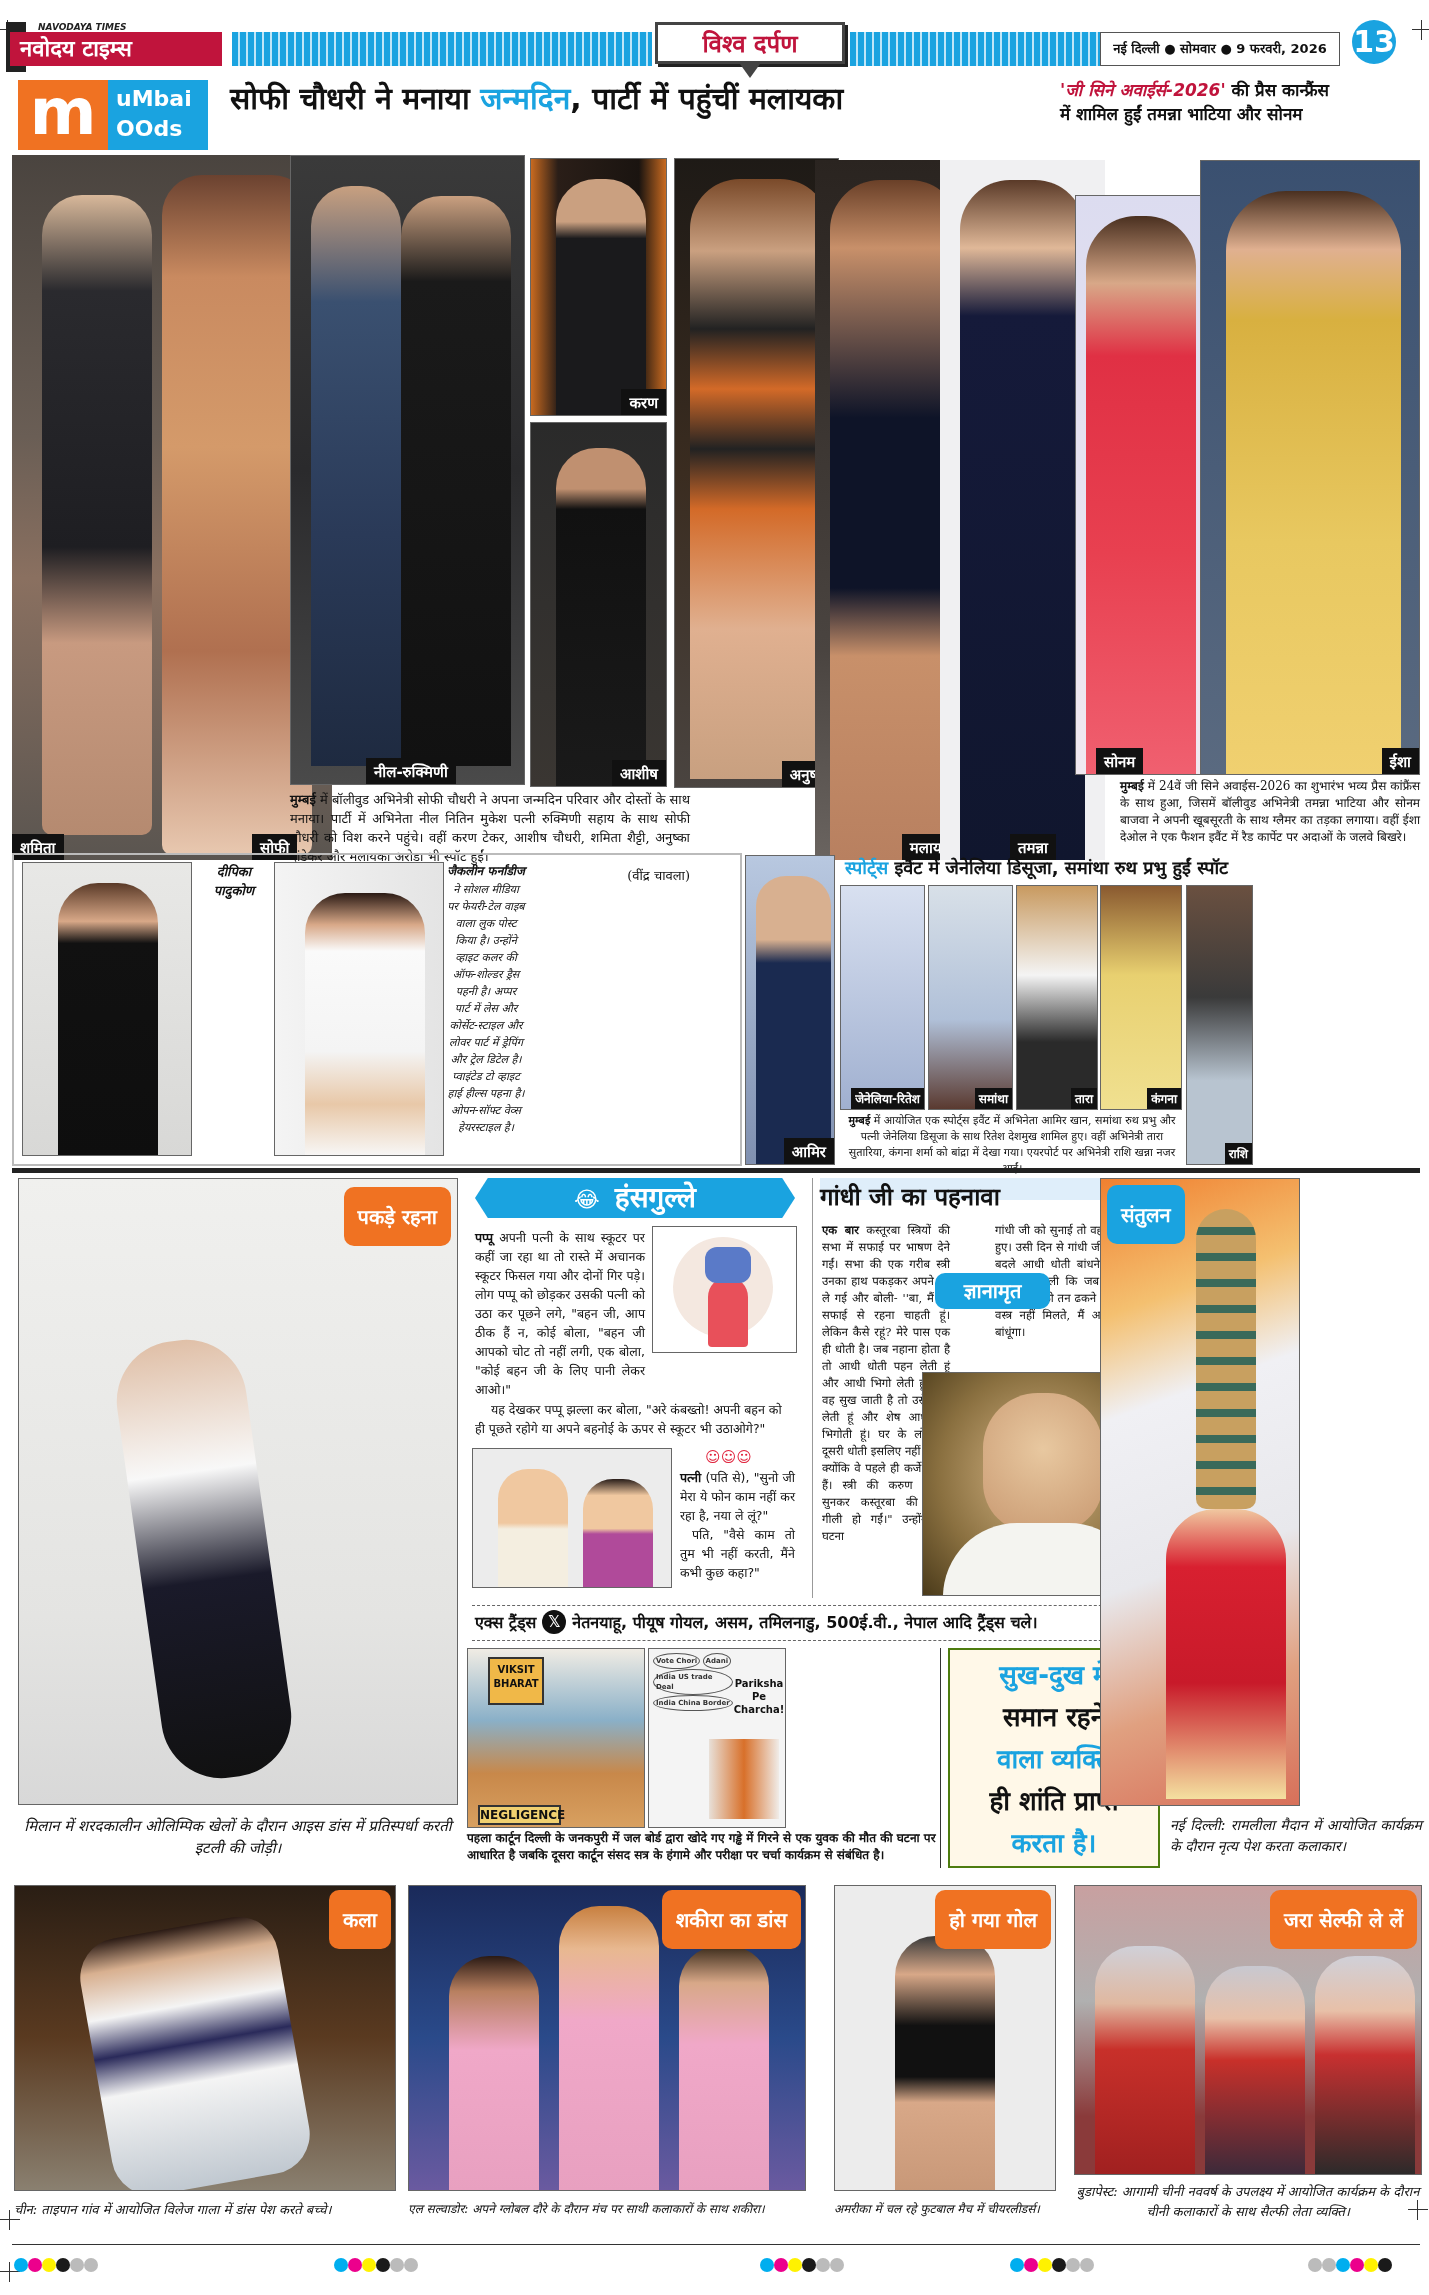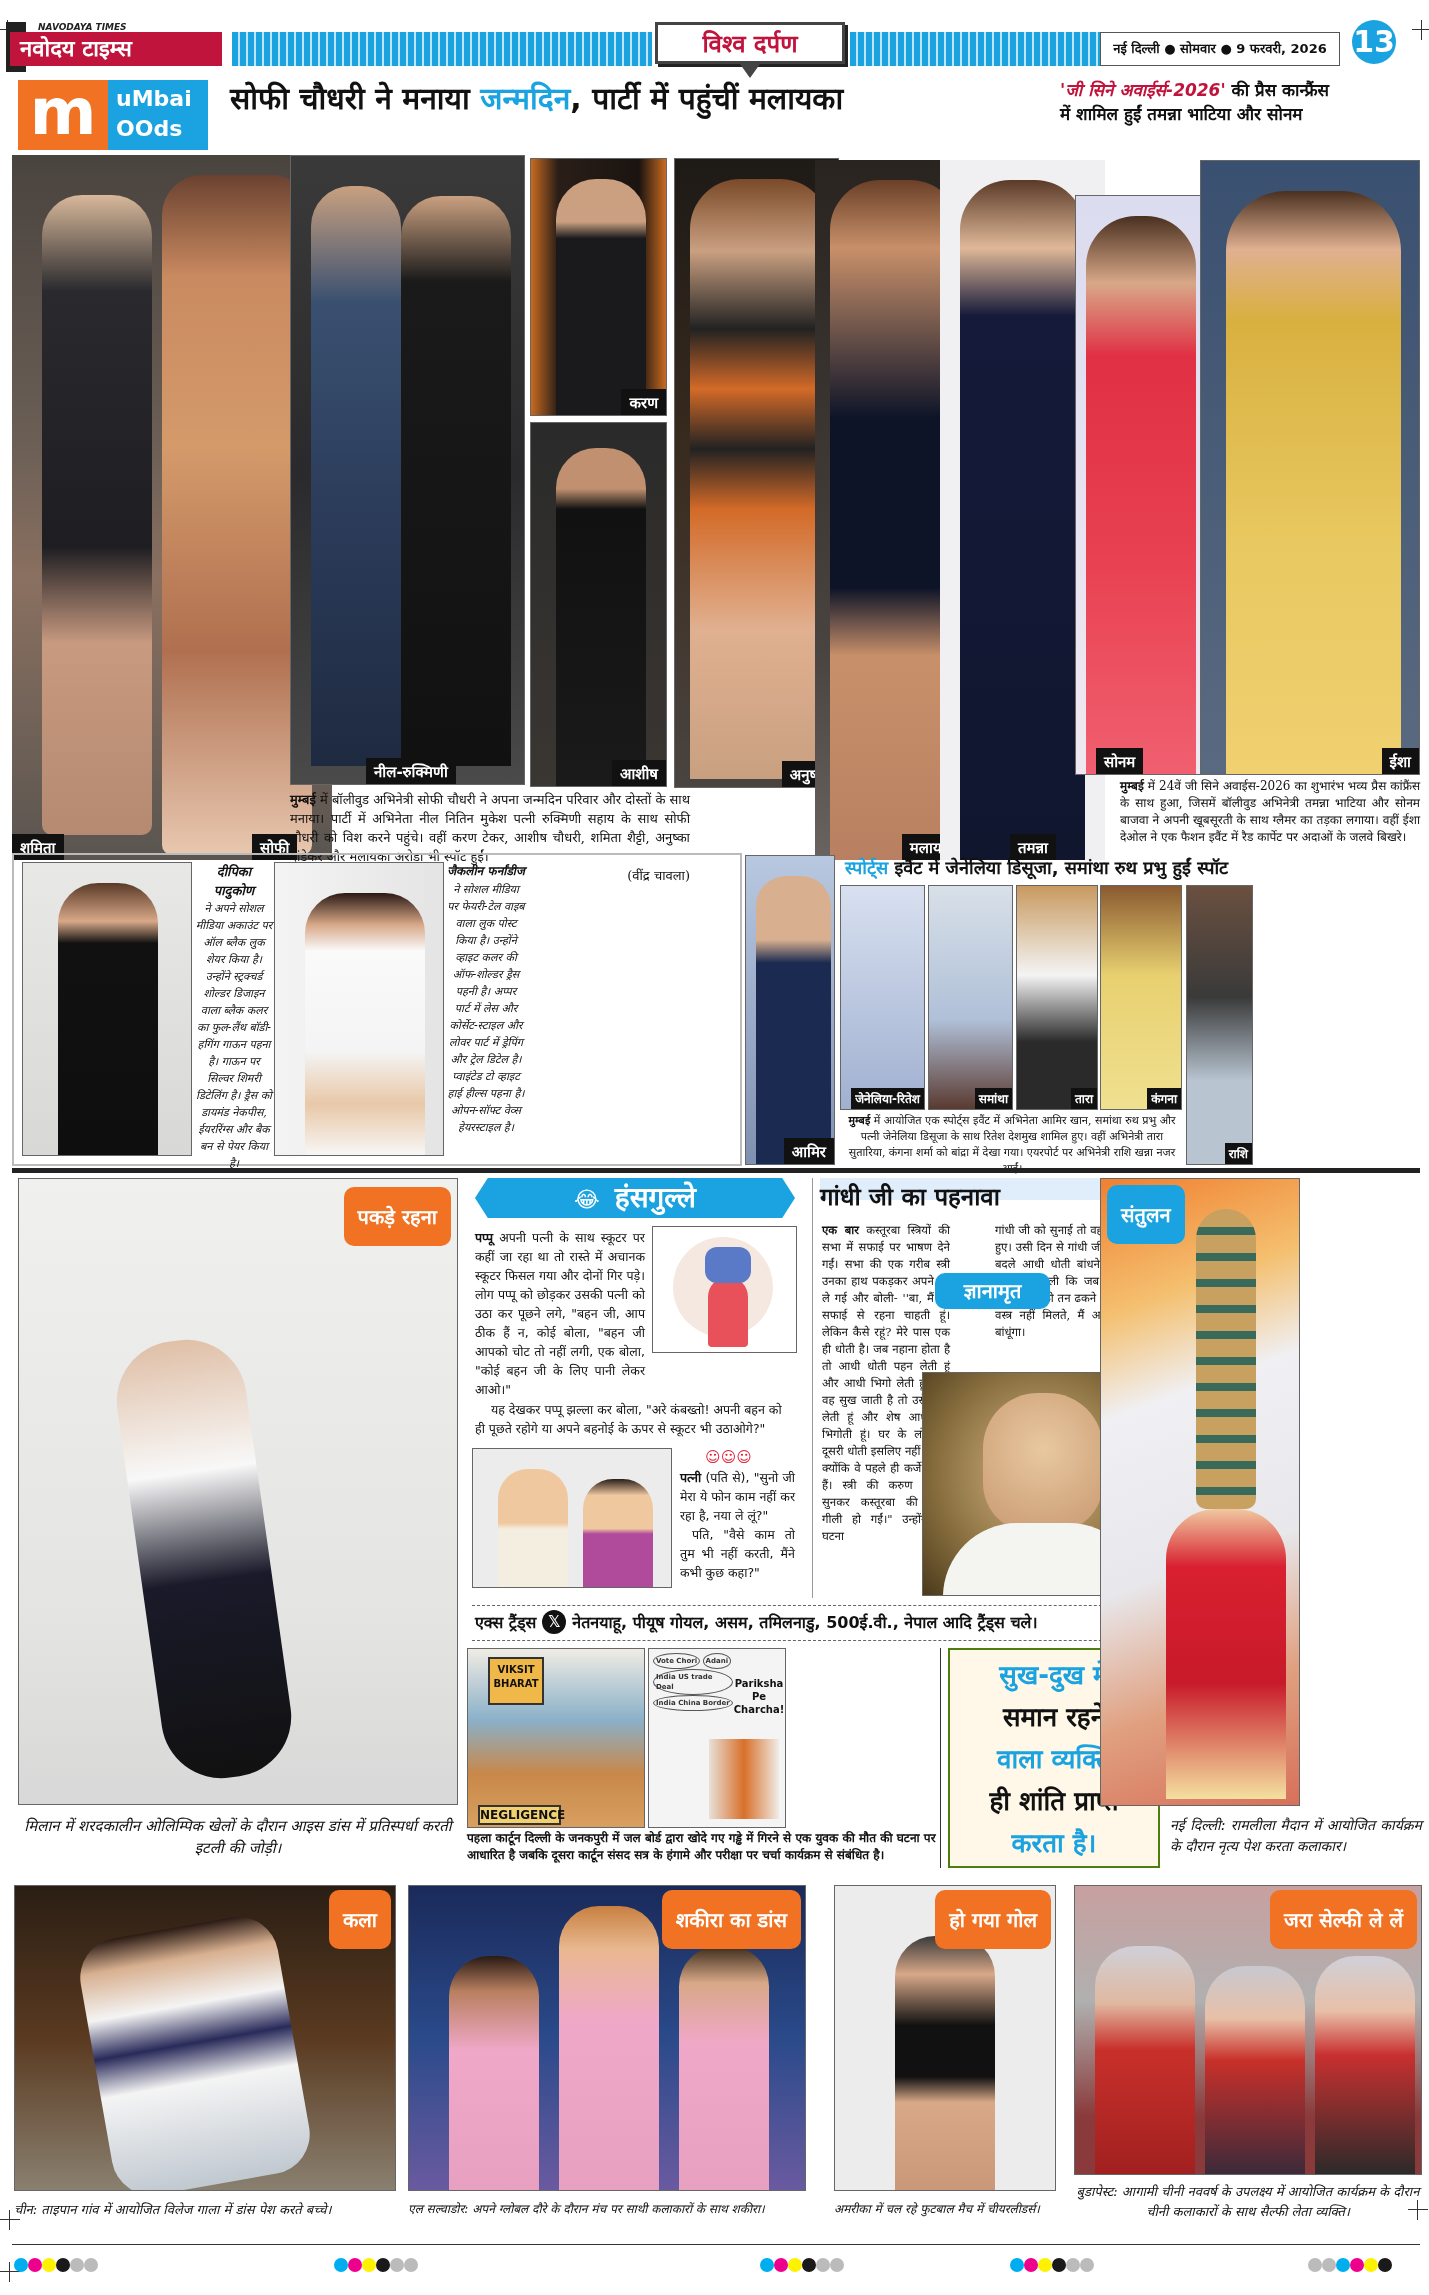--- a/index.html
+++ b/index.html
@@ -107,21 +107,20 @@
 <div class="cap" style="left:1120px;top:778px;width:300px;text-align:justify;font-size:12px;line-height:17px">
   <b>मुम्बई</b><span> में 24वें जी सिने अवाईस-2026 का शुभारंभ भव्य प्रैस कांफ्रैंस के साथ हुआ, जिसमें बॉलीवुड अभिनेत्री तमन्ना भाटिया और सोनम बाजवा ने अपनी खूबसूरती के साथ ग्लैमर का तड़का लगाया। वहीं ईशा देओल ने एक फैशन इवैंट में रैड कार्पेट पर अदाओं के जलवे बिखरे।</span>
 </div>
 
 <div class="abs" style="left:12px;top:853px;width:730px;height:313px;border:2px solid #bbb"></div>
 <div class="photo" style="left:22px;top:862px;width:170px;height:294px;background:linear-gradient(180deg,#e8e8e6,#d8d8d6)">
   <div class="abs" style="left:35px;top:20px;width:100px;height:274px;background:linear-gradient(180deg,#5a3a28 0%,#d8a888 14%,#111 22%,#0e0e0e 100%);border-radius:40px 40px 0 0"></div>
 </div>
 <div class="abs" style="left:195px;top:862px;width:78px">
   <div class="vtext" style="font-weight:bold;font-size:13px">दीपिका पादुकोण</div>
-  <div class="vtext" style="font-size:11px;line-height:17px">ने अपने सोशल मीडिया अकाउंट पर ऑल ब्लैक लुक शेयर किया है। उन्होंने स्ट्रक्चर्ड शोल्डर डिजाइन वाला ब्लैक कलर का फुल-लैंथ बॉडी-हगिंग गाऊन पहना है। गाऊन पर सिल्वर शिमरी डिटेलिंग है। ड्रैस को डायमंड नेकपीस, ईयररिंग्स और बैक बन से पेयर किया है।</div>
 </div>
 <div class="photo" style="left:274px;top:862px;width:170px;height:294px;background:linear-gradient(90deg,#f4f4f4,#e4e4e4)">
   <div class="abs" style="left:30px;top:30px;width:120px;height:264px;background:linear-gradient(180deg,#2a1a14 0%,#d8a888 12%,#fafafa 22%,#f4f4f4 60%,#e8c8a8 80%,#f8f8f8 100%);border-radius:40px 40px 0 0"></div>
 </div>
 <div class="abs" style="left:447px;top:862px;width:78px">
   <div class="vtext" style="font-weight:bold;font-size:12px">जैकलीन फर्नांडीज</div>
   <div class="vtext" style="font-size:11px;line-height:17px">ने सोशल मीडिया पर फेयरी-टेल वाइब वाला लुक पोस्ट किया है। उन्होंने व्हाइट कलर की ऑफ-शोल्डर ड्रैस पहनी है। अप्पर पार्ट में लेस और कोर्सेट-स्टाइल और लोवर पार्ट में ड्रेपिंग और ट्रेल डिटेल है। प्वाइंटेड टो व्हाइट हाई हील्स पहना है। ओपन-सॉफ्ट वेव्स हेयरस्टाइल है।</div>
 </div>
 
 <div class="photo" style="left:745px;top:855px;width:90px;height:310px;background:linear-gradient(180deg,#b8c8e0,#8090b0)">

